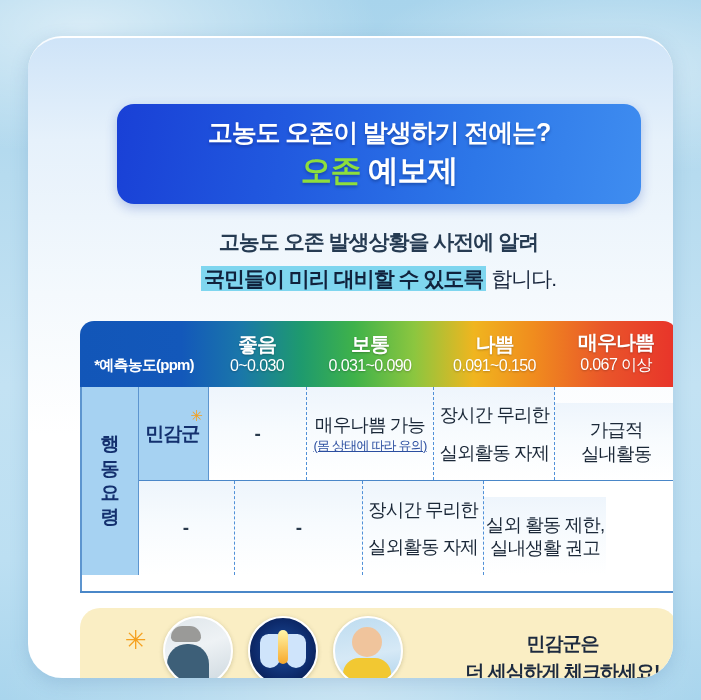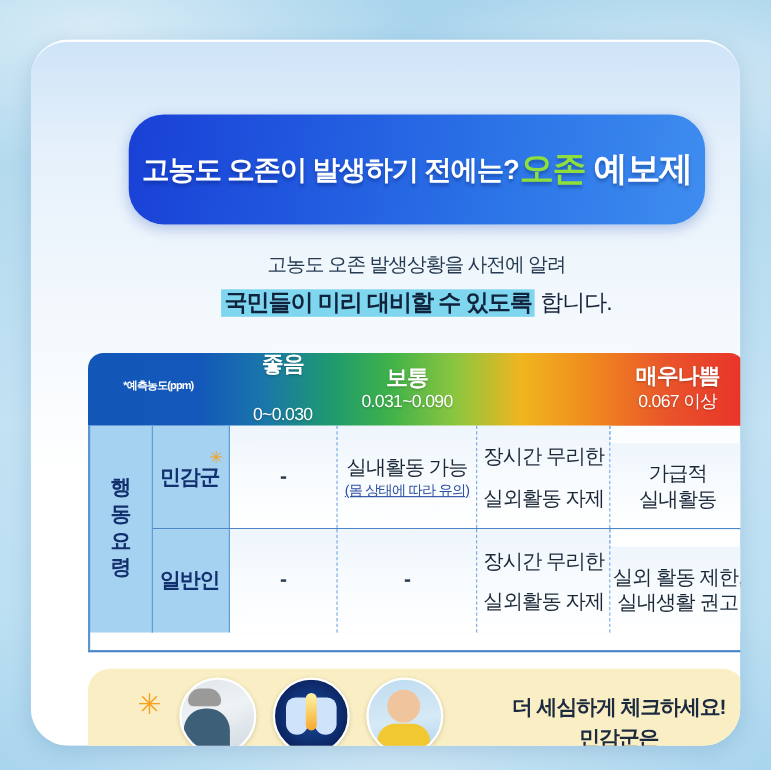--- a/index.html
+++ b/index.html
@@ -27,24 +27,24 @@
     box-shadow: 0 5px 18px rgba(70,120,170,.22);
     border-top: 2px solid rgba(255,255,255,.85);
     overflow: hidden;
   }
 
   
   .title-pill {
     position: absolute;
     left: 89px; top: 66px;
     width: 524px; height: 100px;
-    border-radius: 32px;
+    border-radius: 17px;
     background: linear-gradient(100deg, #1940d6 0%, #2159df 32%, #2d77e8 68%, #3f8df0 100%);
     box-shadow: 0 4px 12px rgba(25,70,180,.28);
-    display: flex; flex-direction: row;
+    display: flex; flex-direction: column;
     align-items: center; justify-content: center;
     gap: 1px;
   }
   .title-line1 {
     font-size: 25px; font-weight: bold; color: #ffffff;
     letter-spacing: -1.1px;
     text-shadow: 0 2px 3px rgba(0,20,90,.35);
   }
   .title-line2 {
     font-size: 31px; font-weight: bold; color: #8ede3c;
@@ -54,21 +54,21 @@
   .title-line2 .tl-white { color: #ffffff; }
 
   
   .subtitle {
     position: absolute;
     left: 28px; top: 190px; width: 645px;
     text-align: center;
     color: #20324a;
     letter-spacing: -1px;
   }
-  .sub-l1 { font-size: 18px; font-weight: normal; color: #263b52; }
+  .sub-l1 { font-size: 21px; font-weight: bold; color: #263b52; }
   .sub-l2 { font-size: 21px; margin-top: 9px; color: #16233a; }
   .hl {
     font-weight: bold;
     background: #7fd6ef;
     padding: 1px 3px;
     color: #10223c;
   }
 
   
   .table {
@@ -91,22 +91,22 @@
     display: flex; flex-direction: column;
     align-items: center; justify-content: center;
     color: #fff;
     text-shadow: 0 1px 2px rgba(0,0,0,.25);
   }
   .th-name { font-size: 20px; font-weight: bold; letter-spacing: -1px; line-height: 1.05; }
   .th-range { font-size: 16px; font-weight: normal; letter-spacing: -0.6px; margin-top: 2px; }
   .th-note {
     position: absolute; left: 0; top: 0; width: 128px; height: 66px;
     display: flex; align-items: flex-end; justify-content: center;
-    padding-bottom: 29px; box-sizing: border-box;
-    color: #fff; font-size: 10px; font-weight: bold; letter-spacing: -0.8px;
+    padding-bottom: 12px; box-sizing: border-box;
+    color: #fff; font-size: 15px; font-weight: bold; letter-spacing: -0.8px;
   }
 
   .tbody { position: relative; height: 204px; }
   .trow {
     position: relative;
     height: 93px;
     display: flex;
   }
   .trow.r2 { height: 94px; border-top: 1.6px solid #4a87c8; }
   .vert-label {
@@ -241,27 +241,31 @@
 
   <div class="subtitle">
     <div class="sub-l1">고농도 오존 발생상황을 사전에 알려</div>
     <div class="sub-l2"><span class="hl">국민들이 미리 대비할 수 있도록</span><span> 합니다.</span></div>
   </div>
 
   <div class="table">
 
     <div class="thead">
       <div class="th-note">*예측농도(ppm)</div>
-      <div class="th" style="left:128px; width:98px;justify-content:space-between;">
+      <div class="th" style="left:128px; width:98px;">
         <span class="th-name">좋음</span>
         <span class="th-range">0~0.030</span>
       </div>
       <div class="th" style="left:226px; width:128px;">
         <span class="th-name">보통</span>
         <span class="th-range">0.031~0.090</span>
+      </div>
+      <div class="th" style="left:354px; width:121px;">
+        <span class="th-name">나쁨</span>
+        <span class="th-range">0.091~0.150</span>
       </div>
       <div class="th" style="left:475px; width:122px;">
         <span class="th-name">매우나쁨</span>
         <span class="th-range">0.067 이상</span>
       </div>
     </div>
 
     <div class="tbody">
       <div class="vert-left-edge"></div>
 
@@ -275,38 +279,35 @@
       <div class="trow r1">
         <div style="width:57px;"></div>
         <div class="grpcell">
           <span>민감군</span>
           <span class="ast">✳</span>
         </div>
         <div class="cell c-good">
           <span class="dash">-</span>
         </div>
         <div class="cell c-norm">
-          <span>실내활동 가능</span>
+          <span>매우나쁨 가능</span>
           <span class="subnote">(몸 상태에 따라 유의)</span>
         </div>
         <div class="cell c-bad">
           <span>장시간 무리한</span>
           <span>실외활동 자제</span>
         </div>
         <div class="cell c-vbad">
           <span>가급적</span>
           <span>실내활동</span>
         </div>
       </div>
 
       <div class="trow r2">
         <div style="width:57px;"></div>
-        <div class="grpcell">
-          <span>일반인</span>
-        </div>
         <div class="cell c-good">
           <span class="dash">-</span>
         </div>
         <div class="cell c-norm">
           <span class="dash">-</span>
         </div>
         <div class="cell c-bad">
           <span>장시간 무리한</span>
           <span>실외활동 자제</span>
         </div>
@@ -335,18 +336,18 @@
         </div>
 
       </div>
       <div class="av-wrap">
         <div class="av child"></div>
 
       </div>
     </div>
 
     <div class="f-text">
+      <div>민감군은</div>
       <div>더 세심하게 체크하세요!</div>
-      <div>민감군은</div>
     </div>
   </div>
 
 </div>
 
 </body></html>

